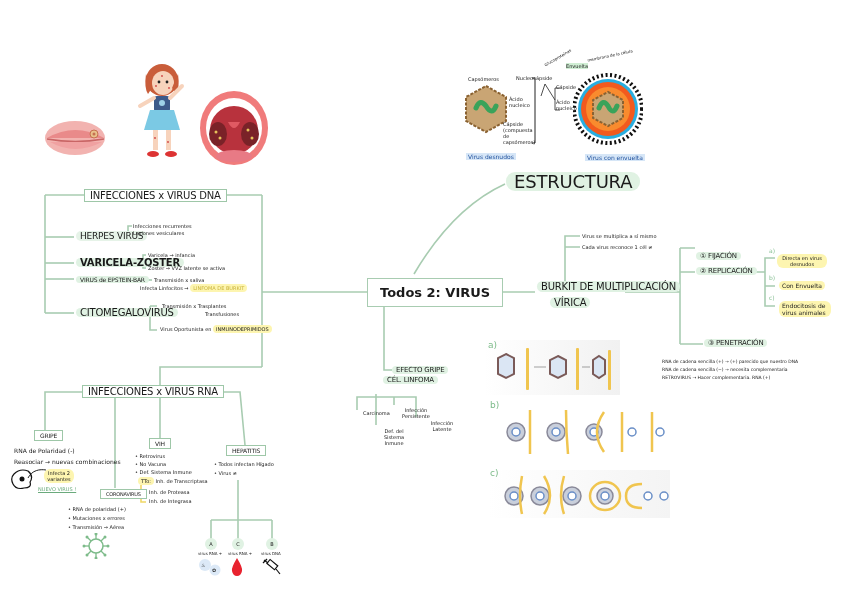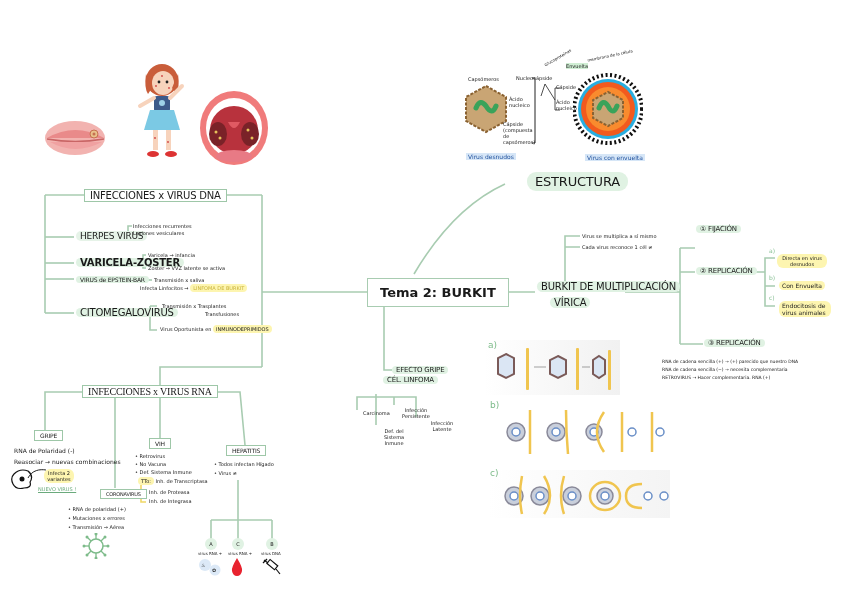--- a/index.html
+++ b/index.html
@@ -148,23 +148,23 @@
     <circle cx="35" cy="39" r="30" fill="#29aee0"></circle>
     <circle cx="35" cy="39" r="27" fill="#f25a1e"></circle>
     <circle cx="35" cy="39" r="22" fill="#f98b2e"></circle>
     <polygon points="35,22 50,30 50,48 35,56 20,48 20,30" fill="#c9a574" stroke="#8a6232" stroke-width="2" stroke-dasharray="3 1.5"></polygon>
     <path d="M26 38 Q30 28 35 36 Q40 46 44 36" stroke="#3aa35a" stroke-width="5" fill="none" stroke-linecap="round"></path>
   </svg>
 </div>
 <div class="abs t6 nowrap caption-blue" style="left:466px;top:153px;">Virus desnudos</div>
 <div class="abs t6 nowrap caption-blue" style="left:585px;top:154px;">Virus con envuelta</div>
 
-<div class="abs hand greenpill" style="left:527px;top:172px;font-size:13px;line-height:17px;padding:1px 8px;">ESTRUCTURA</div>
-
-<div class="abs central" style="left:367px;top:278px;">Tema 2: BURKIT</div>
+<div class="abs hand greenpill" style="left:506px;top:172px;font-size:18px;line-height:17px;padding:1px 8px;">ESTRUCTURA</div>
+
+<div class="abs central" style="left:367px;top:278px;">Todos 2: VIRUS</div>
 
 <div class="abs box hand t8" style="left:84px;top:189px;">INFECCIONES x VIRUS DNA</div>
 <div class="abs hand greenpill t9" style="left:76px;top:231px;background:#e6f3e8;">HERPES VIRUS</div>
 <div class="abs t5 nowrap" style="left:133px;top:223px;">Infecciones recurrentes</div>
 <div class="abs t5 nowrap" style="left:133px;top:230px;">Lesiones vesiculares</div>
 
 <div class="abs hand greenpill t8" style="left:76px;top:258px;font-weight:bold;">VARICELA-ZOSTER</div>
 <div class="abs t5 nowrap" style="left:148px;top:252px;">Varicela → infancia</div>
 <div class="abs t5 nowrap" style="left:148px;top:265px;">Zoster → VVZ latente se activa</div>
 
@@ -176,21 +176,21 @@
 </div>
 
 <div class="abs hand greenpill t8" style="left:76px;top:308px;">CITOMEGALOVIRUS</div>
 <div class="abs t5 nowrap" style="left:162px;top:303px;">Transmisión x Trasplantes</div>
 <div class="abs t5 nowrap" style="left:205px;top:311px;">Transfusiones</div>
 <div class="abs t5 nowrap" style="left:160px;top:326px;">
   <span>Virus Oportunista en</span>
   <span class="yellow">INMUNODEPRIMIDOS</span>
 </div>
 
-<div class="abs box hand t8" style="left:82px;top:385px;font-family:Liberation Serif, serif;">INFECCIONES x VIRUS RNA</div>
+<div class="abs box hand t8" style="left:82px;top:385px;">INFECCIONES x VIRUS RNA</div>
 
 <div class="abs box hand t6" style="left:34px;top:430px;">GRIPE</div>
 <div class="abs t6 nowrap" style="left:14px;top:447px;">RNA de Polaridad (-)</div>
 <div class="abs t6 nowrap" style="left:14px;top:458px;">Reasociar → nuevas combinaciones</div>
 <div class="abs" style="left:10px;top:468px;width:24px;height:22px;">
   <svg width="24" height="22" viewBox="0 0 24 22">
       <path d="M4 6 Q10 0 18 3 Q24 8 20 14 Q22 20 14 20 Q6 22 3 16 Q0 10 4 6 Z" fill="none" stroke="#111" stroke-width="1.2"></path>
       <circle cx="12" cy="11" r="2.5" fill="#111"></circle>
     </svg>
 </div>
@@ -277,23 +277,23 @@
 <div class="abs t5 nowrap" style="left:363px;top:410px;">Carcinoma</div>
 <div class="abs t5" style="left:376px;top:428px;width:36px;text-align:center;">Def. del Sistema Inmune</div>
 <div class="abs t5" style="left:402px;top:407px;width:28px;text-align:center;">Infección Persistente</div>
 <div class="abs t5" style="left:428px;top:420px;width:28px;text-align:center;">Infección Latente</div>
 
 <div class="abs hand t8 nowrap" style="left:537px;top:282px;"><span class="greenpill">BURKIT DE MULTIPLICACIÓN</span></div>
 <div class="abs hand t8 nowrap" style="left:550px;top:298px;"><span class="greenpill">VÍRICA</span></div>
 <div class="abs t5 nowrap" style="left:582px;top:233px;">Virus se multiplica a sí mismo</div>
 <div class="abs t5 nowrap" style="left:582px;top:244px;">Cada virus reconoce 1 cél ≠</div>
 
-<div class="abs hand t7 greenpill" style="left:696px;top:225px;">① FIJACIÓN</div>
+<div class="abs hand t7 greenpill" style="left:696px;top:252px;">① FIJACIÓN</div>
 <div class="abs hand t7 greenpill" style="left:696px;top:267px;">② REPLICACIÓN</div>
-<div class="abs hand t7 greenpill" style="left:704px;top:339px;">③ REPLICACIÓN</div>
+<div class="abs hand t7 greenpill" style="left:704px;top:339px;">③ PENETRACIÓN</div>
 
 <div class="abs t6" style="left:769px;top:247px;color:#8ac196;">a)</div>
 <div class="abs t5 yellow" style="left:777px;top:254px;width:50px;text-align:center;">Directa en virus desnudos</div>
 <div class="abs t6" style="left:769px;top:274px;color:#8ac196;">b)</div>
 <div class="abs t6 yellow nowrap" style="left:779px;top:281px;">Con Envuelta</div>
 <div class="abs t6" style="left:769px;top:294px;color:#8ac196;">c)</div>
 <div class="abs t6 yellow" style="left:779px;top:301px;width:52px;">Endocitosis de virus animales</div>
 
 <div class="abs t5 nowrap" style="left:662px;top:359px;font-size:4.5px;">RNA de cadena sencilla (+) → (+) parecido que nuestro DNA</div>
 <div class="abs t5 nowrap" style="left:662px;top:367px;font-size:4.5px;">RNA de cadena sencilla (−) → necesita complementaria</div>

